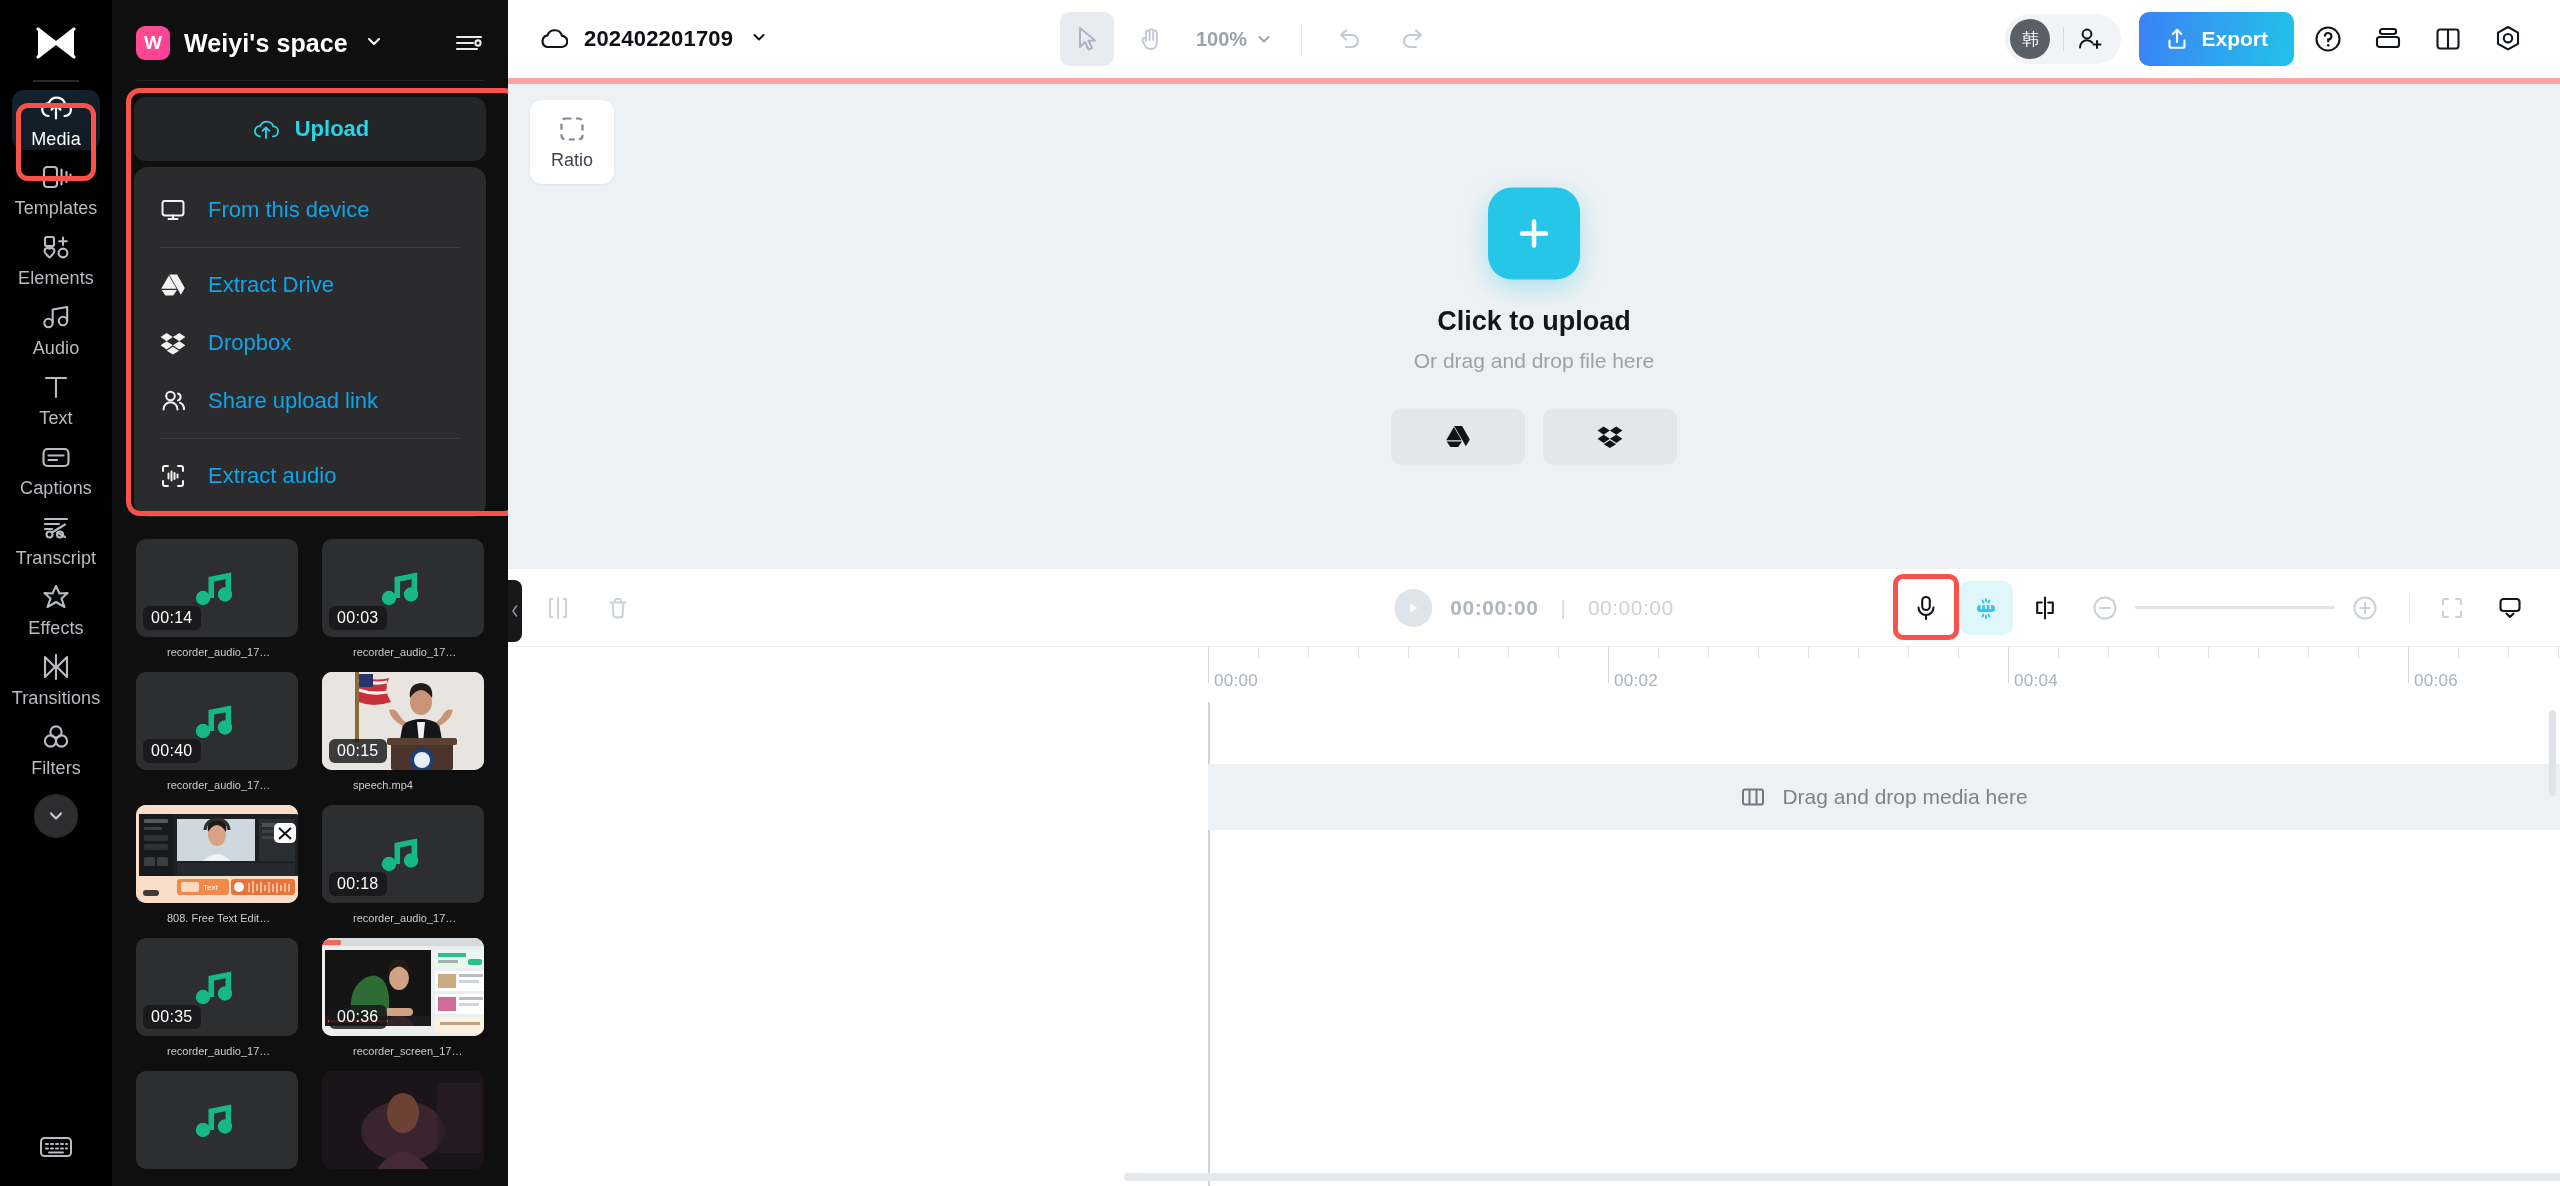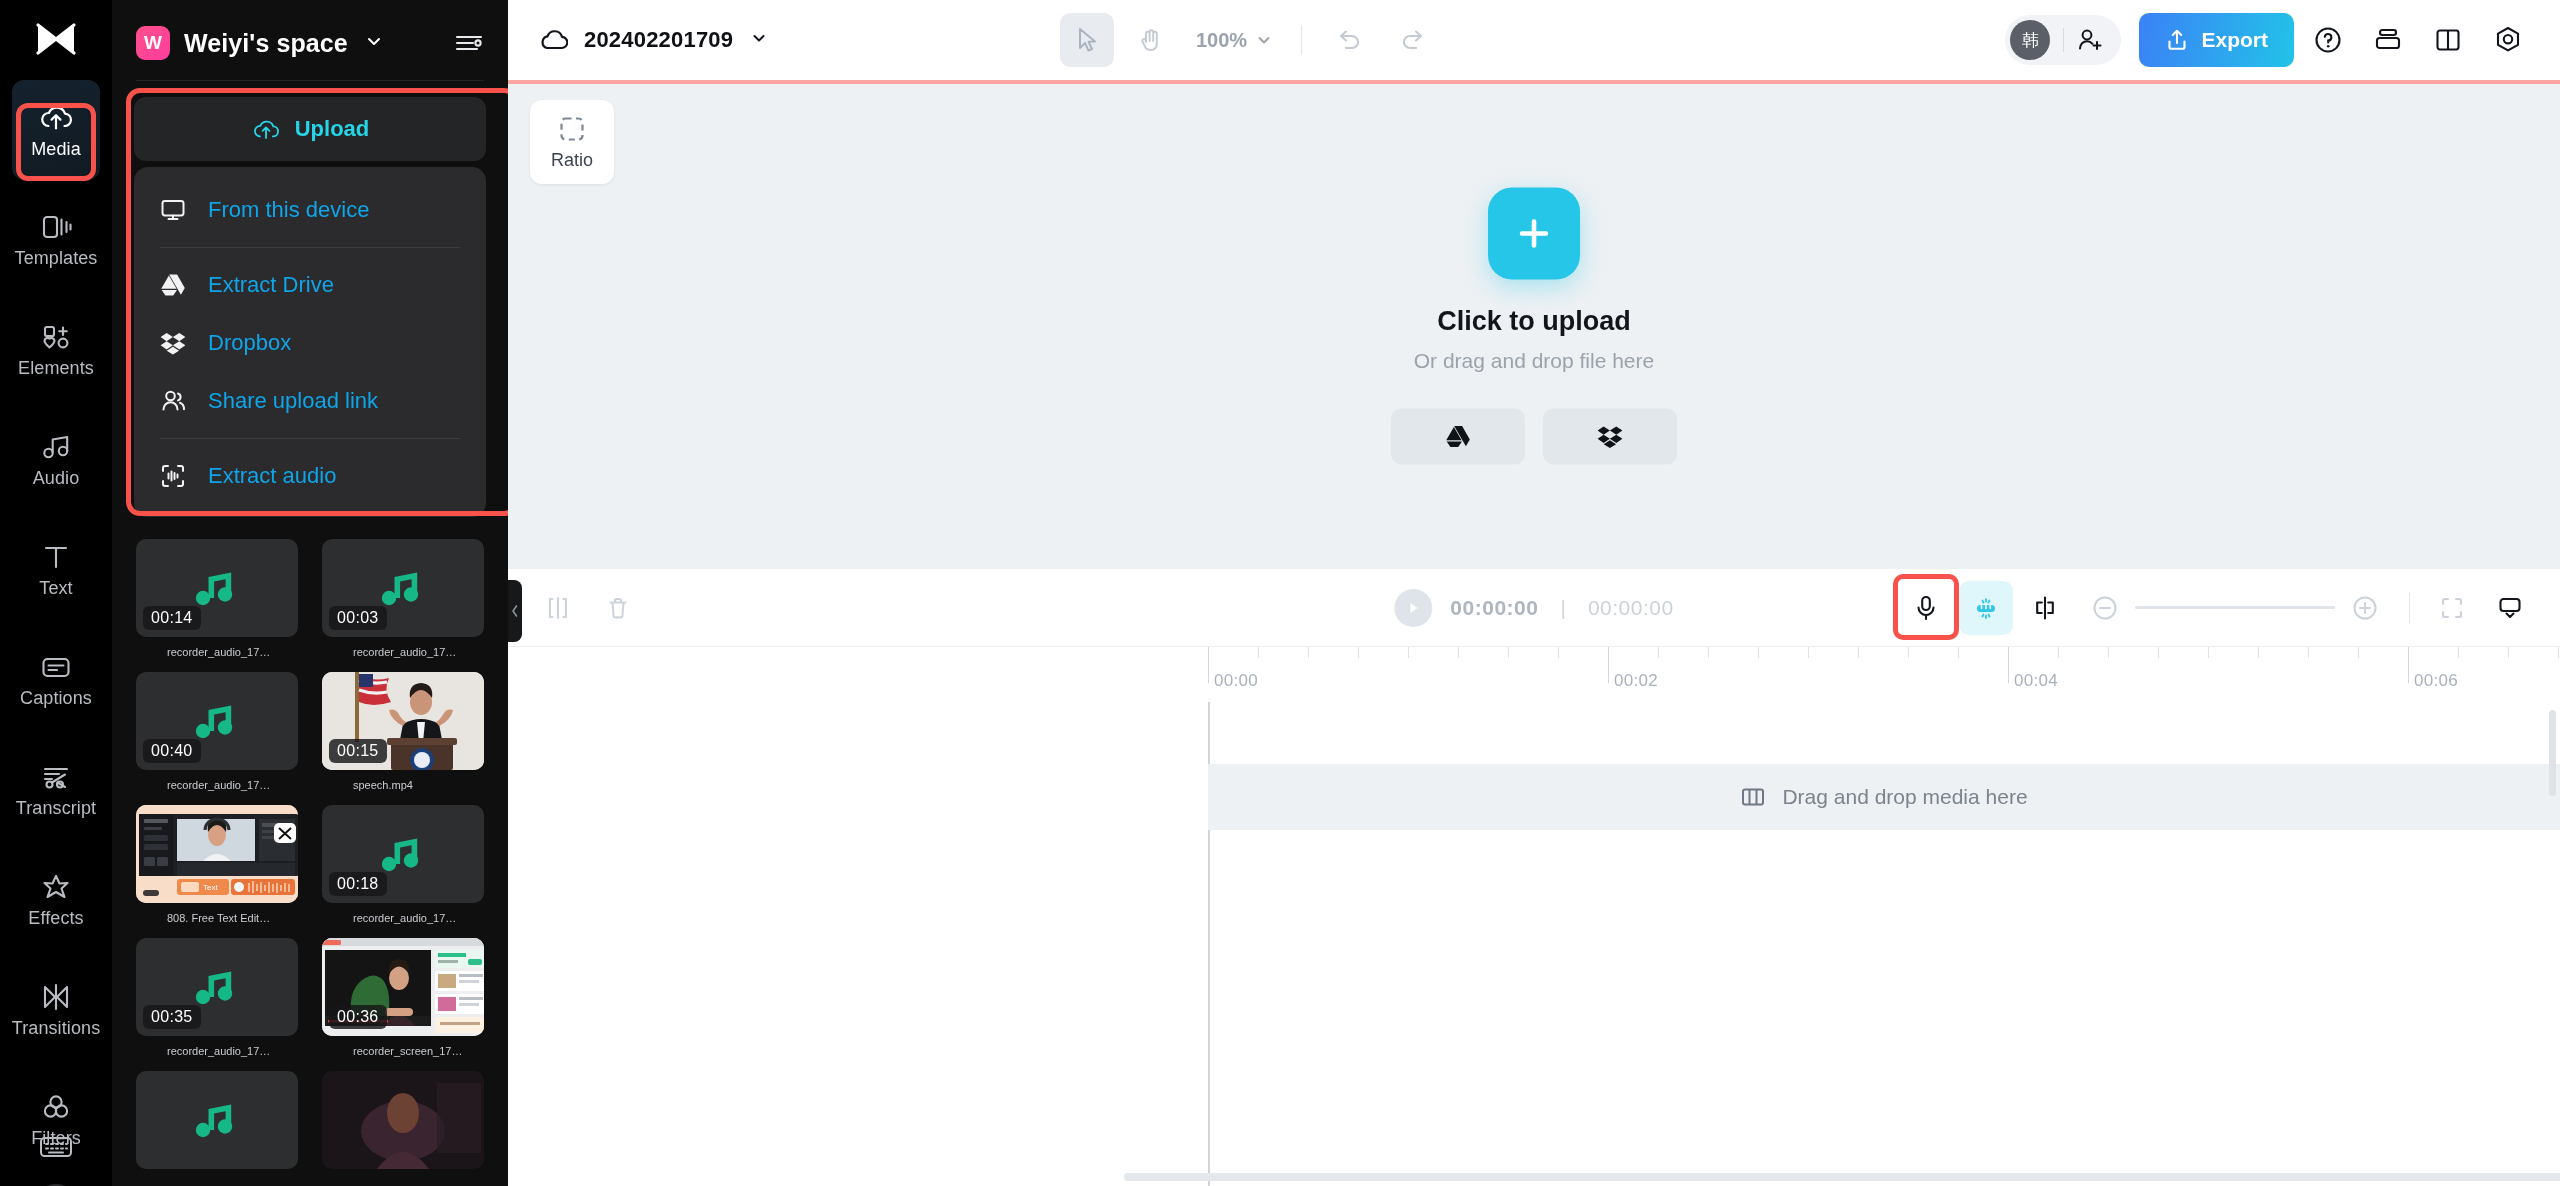--- a/index.html
+++ b/index.html
@@ -14,21 +14,21 @@
   
   .rail {
     width: 112px; height: 1186px; background: #000000;
     flex: 0 0 112px; position: relative;
     display: flex; flex-direction: column; align-items: center;
   }
   .logo { margin-top: 22px; width: 56px; height: 42px; display:flex; align-items:center; justify-content:center; }
   .rail-sep { width: 46px; height: 2px; background: #2a2a2a; margin-top: 16px; margin-bottom: 8px; }
   .rail-items { display: flex; flex-direction: column; align-items: center; width: 100%; }
   .rail-item {
-    width: 88px; height: 100px; border-radius: 12px;
+    width: 88px; height: 60px; border-radius: 12px;
     display: flex; flex-direction: column; align-items: center; justify-content: center;
     gap: 6px; margin-bottom: 10px; position: relative; cursor: pointer;
   }
   .rail-item .ri-label { font-size: 18px; color: #b9bcc2; letter-spacing: .1px; white-space: nowrap; }
   .rail-item.active { background: linear-gradient(160deg,#15222e 0%,#101a22 100%); }
   .rail-item.active .ri-label { color: #ffffff; }
   .rail-item svg { display: block; }
   .hl-box {
     position: absolute; border: 5px solid #f8524b; border-radius: 12px;
     pointer-events: none; z-index: 40;
@@ -111,21 +111,21 @@
     position: absolute; left: 508px; top: 580px; width: 14px; height: 62px;
     background: #17181a; border-radius: 0 8px 8px 0; z-index: 25;
     display: flex; align-items: center; justify-content: center;
   }
 
   
   .main { flex: 1; display: flex; flex-direction: column; background: #ffffff; min-width: 0; }
 
   .topbar {
     height: 84px; flex: 0 0 84px; background: #fff; display: flex; align-items: center;
-    padding: 0 26px 0 30px; border-bottom: 4px solid #fca5a5; gap: 16px;
+    padding: 0 26px 0 30px; border-bottom: 6px solid #fca5a5; gap: 16px;
   }
   .proj { display: flex; align-items: center; gap: 16px; cursor: pointer; }
   .proj-name { font-size: 22px; font-weight: 700; color: #0f1114; letter-spacing: .2px; }
   .topbar-center { margin-left: auto; margin-right: auto; display: flex; align-items: center; gap: 10px; }
   .tool-btn {
     width: 54px; height: 54px; border-radius: 10px; display: flex;
     align-items: center; justify-content: center; cursor: pointer;
   }
   .tool-btn.sel { background: #e8ecf1; }
   .zoom-chip { display: flex; align-items: center; gap: 8px; padding: 0 8px; cursor: pointer; }

